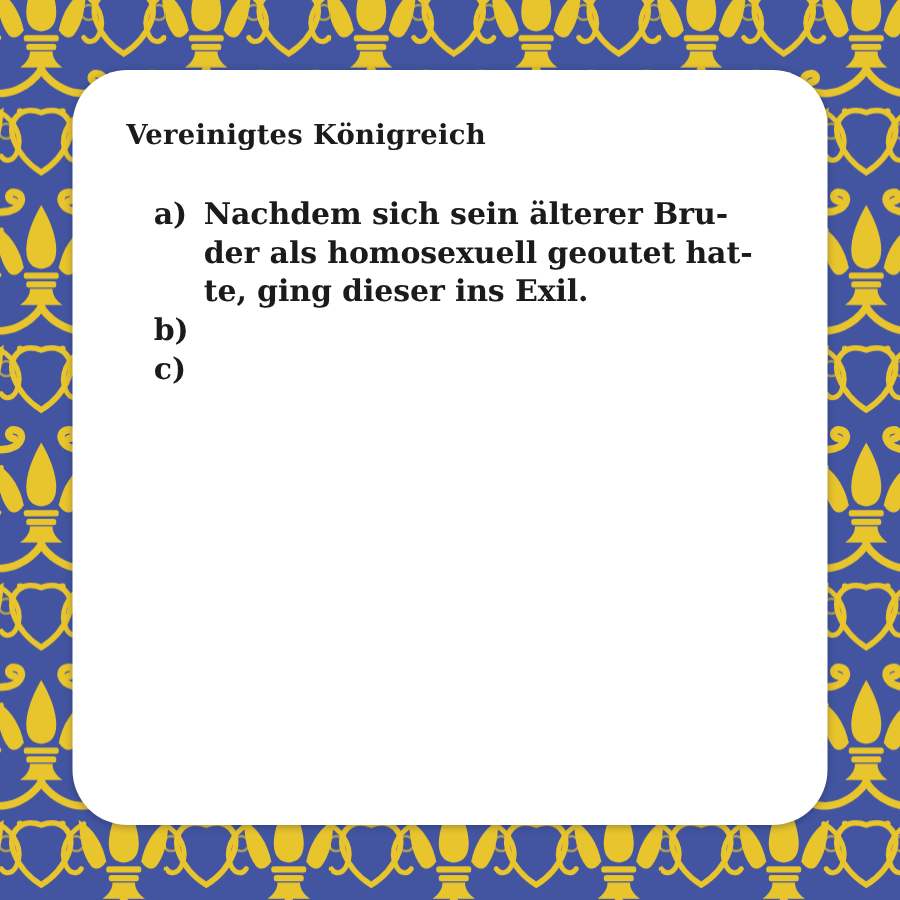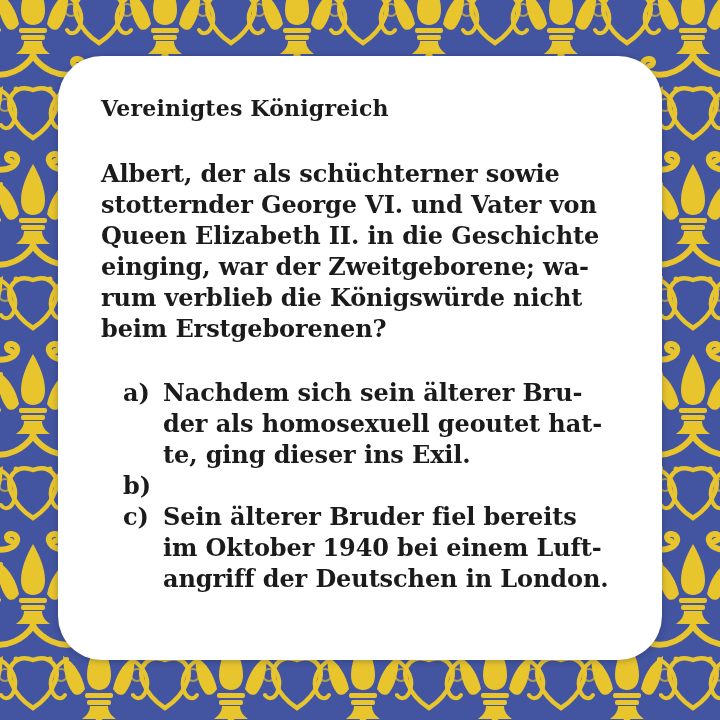--- a/index.html
+++ b/index.html
@@ -111,39 +111,30 @@
         <use href="#motif" x="-99" y="-95"></use>
       </pattern>
     </defs>
     <rect class="bg-fill" width="720" height="720"></rect>
     <rect width="720" height="720" fill="url(#damask)"></rect>
   </svg>
 
   <div class="card">
     <h1 class="card-title">Vereinigtes Königreich</h1>
 
-    <p class="question">Albert, der als schüchterner sowie
-stotternder George VI. und Vater von
-Queen Elizabeth II. in die Geschichte
-einging, war der Zweitgeborene; wa-
-rum verblieb die Königswürde nicht
-beim Erstgeborenen?</p>
 
     <div class="options">
       <div class="option">
         <span class="option-label">a)</span>
         <span class="option-text">Nachdem sich sein älterer Bru-
 der als homosexuell geoutet hat-
 te, ging dieser ins Exil.</span>
       </div>
       <div class="option">
         <span class="option-label">b)</span>
       </div>
       <div class="option">
         <span class="option-label">c)</span>
-        <span class="option-text">Sein älterer Bruder fiel bereits
-im Oktober 1940 bei einem Luft-
-angriff der Deutschen in London.</span>
       </div>
     </div>
   </div>
 
 </div>
 
 </body></html>

